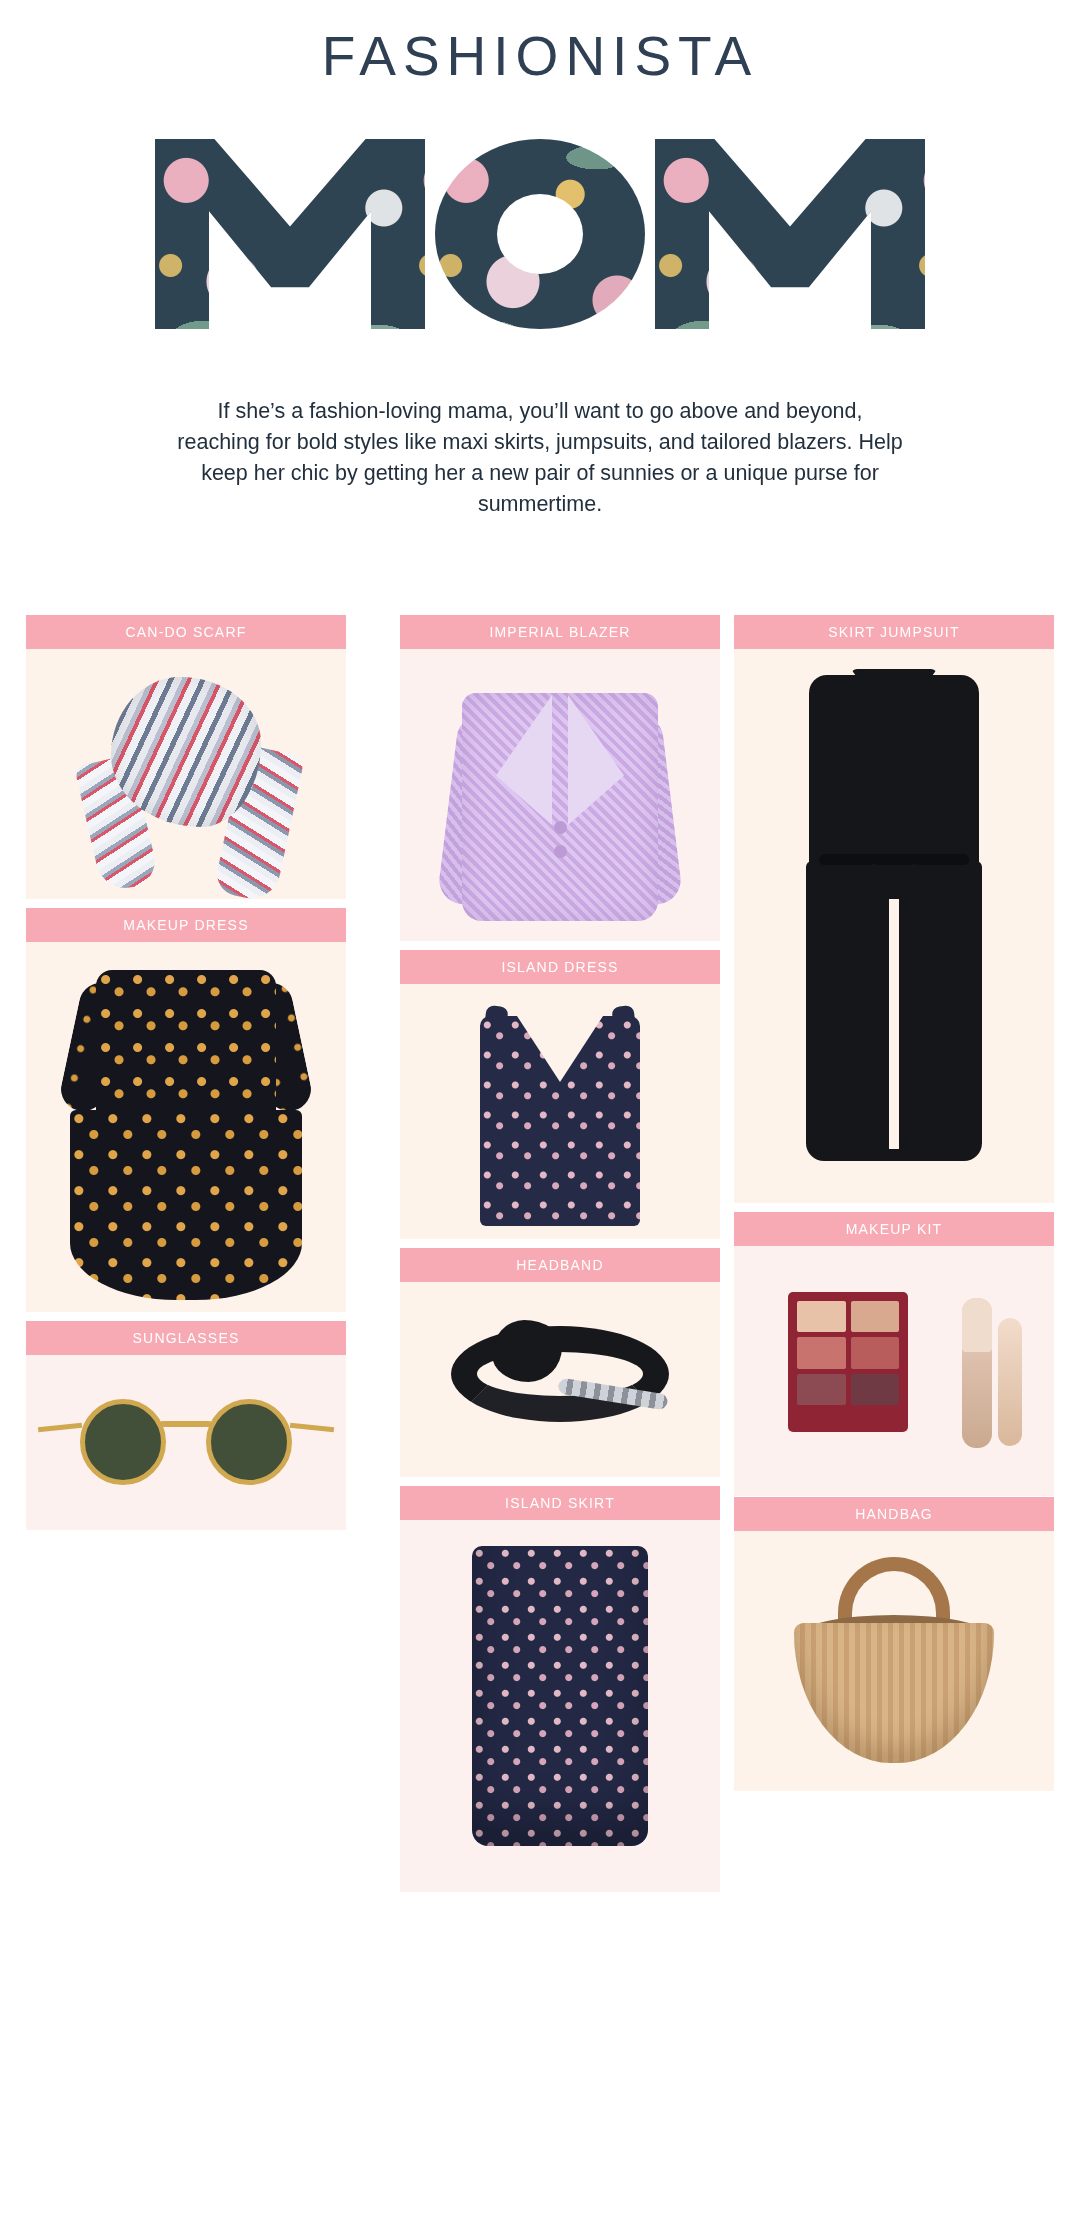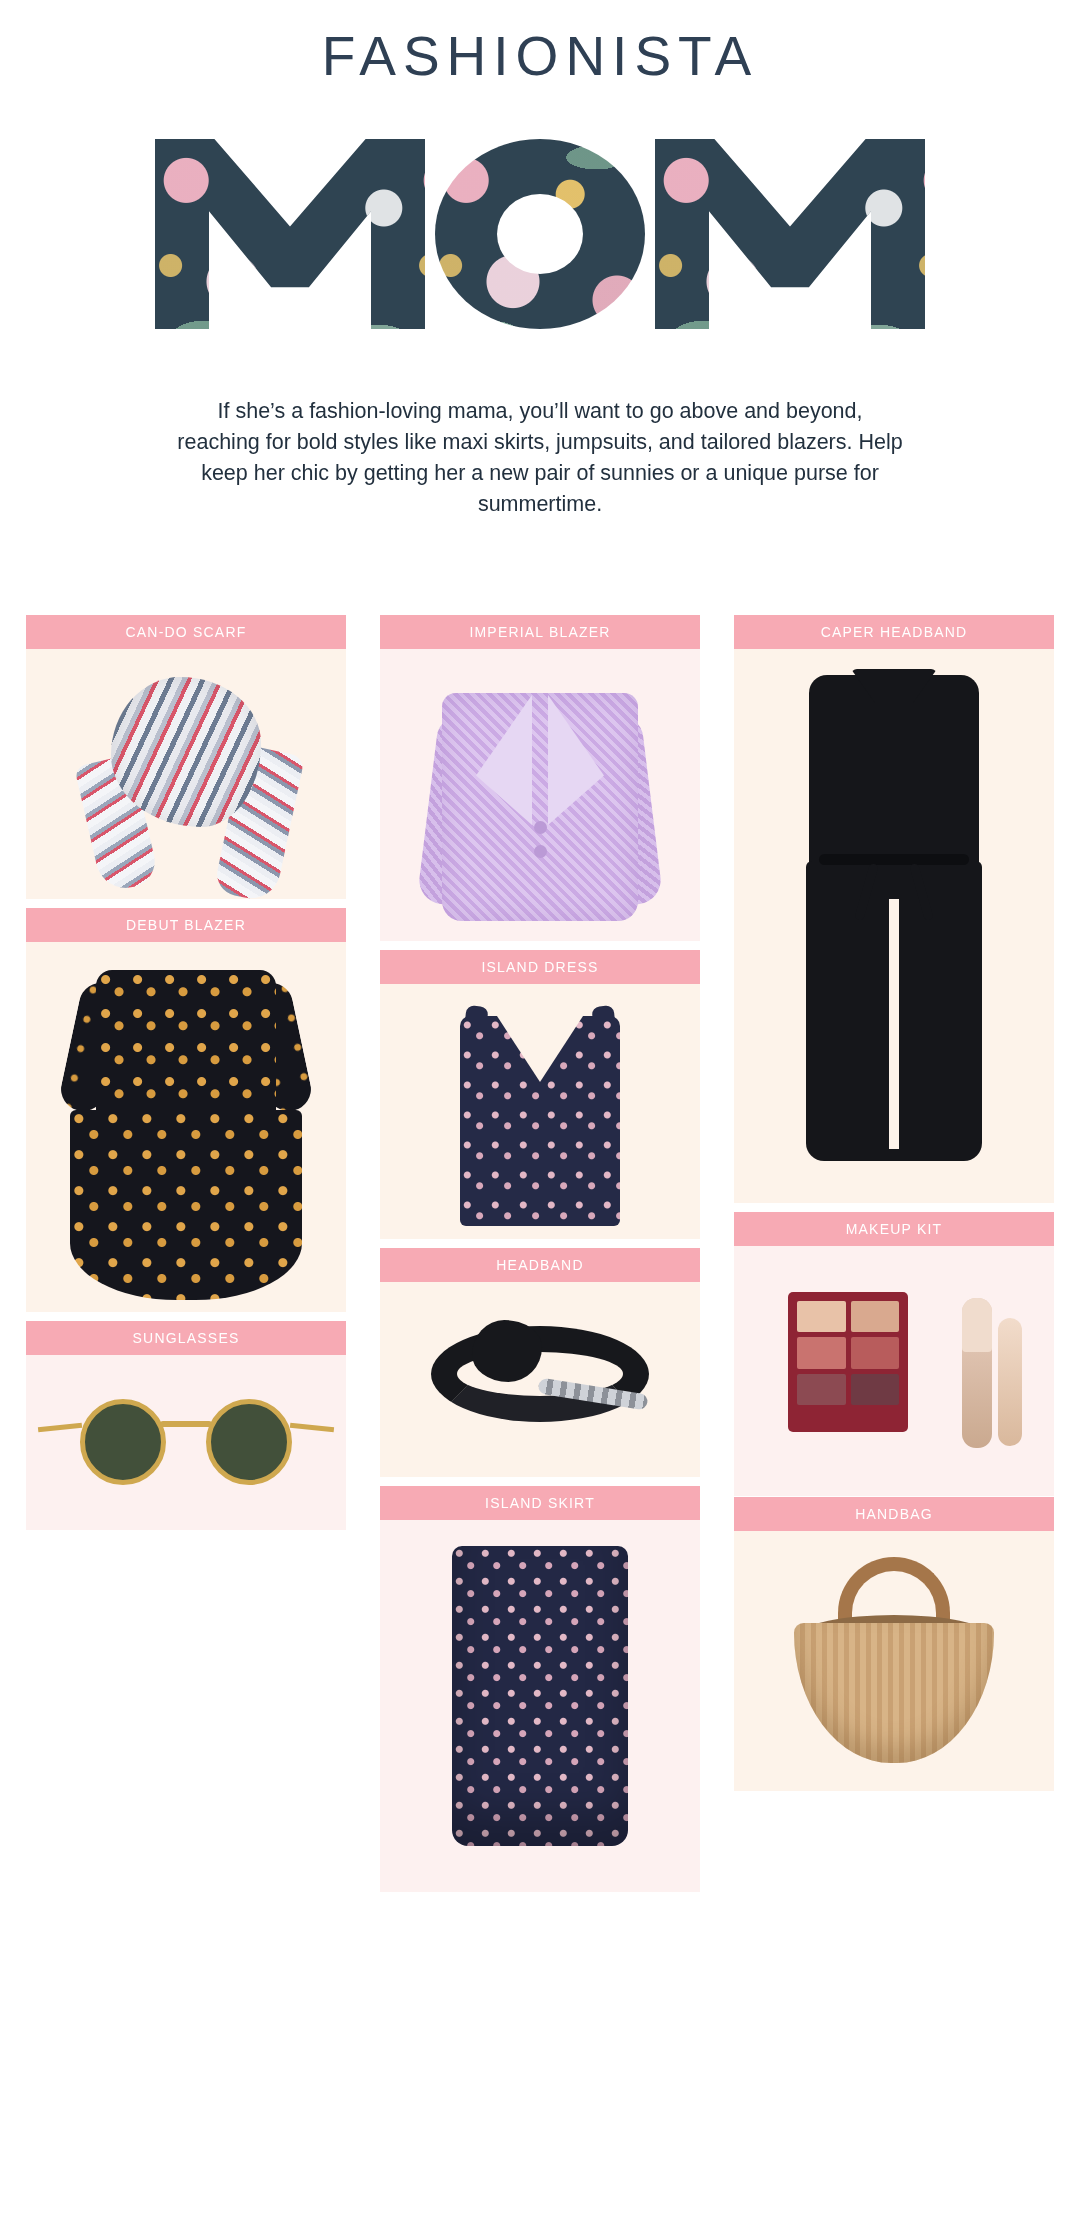--- a/index.html
+++ b/index.html
@@ -102,21 +102,21 @@
     left: 26px;
     top: 615px;
     width: 1028px;
   }
 
   .col {
     position: absolute;
     width: 320px;
   }
   .col-1 { left: 0; }
-  .col-2 { left: 354px; border-radius: 13px; }
+  .col-2 { left: 374px; border-radius: 13px; }
   .col-3 { left: 708px; }
 
   .card { width: 320px; position: relative; margin-bottom: 0; }
 
   .card-label {
     background: #f7aab4;
     color: #ffffff;
     text-align: center;
     font-size: 14px;
     letter-spacing: 1.2px;
@@ -303,21 +303,21 @@
         <div class="card-label">CAN-DO SCARF</div>
         <div class="card-photo cream" style="height:250px">
           <div class="scarf-tail-l"></div>
           <div class="scarf-tail-r"></div>
           <div class="scarf-knot ctr"></div>
         </div>
       </div>
 
 
       <div class="card" style="margin-top:9px">
-        <div class="card-label">DEBUT BLAZER</div>
+        <div class="card-label">MAKEUP DRESS</div>
         <div class="card-photo cream" style="height:370px">
           <div class="dr-sleeve-l"></div>
           <div class="dr-sleeve-r"></div>
           <div class="dr-body ctr"></div>
           <div class="dr-skirt ctr"></div>
         </div>
       </div>
 
       <div class="card" style="margin-top:9px">
         <div class="card-label">SUNGLASSES</div>
@@ -371,21 +371,21 @@
         <div class="card-photo" style="height:372px">
           <div class="skirt-body ctr"></div>
         </div>
       </div>
 
     </div>
 
     <div class="col col-3">
 
       <div class="card">
-        <div class="card-label">CAPER HEADBAND</div>
+        <div class="card-label">SKIRT JUMPSUIT</div>
         <div class="card-photo cream" style="height:554px">
           <div class="jp-top ctr"></div>
           <div class="jp-collar ctr"></div>
           <div class="jp-legs ctr"></div>
           <div class="jp-gap"></div>
           <div class="jp-belt ctr"></div>
           <div class="jp-tie-l"></div>
           <div class="jp-tie-r"></div>
         </div>
       </div>

